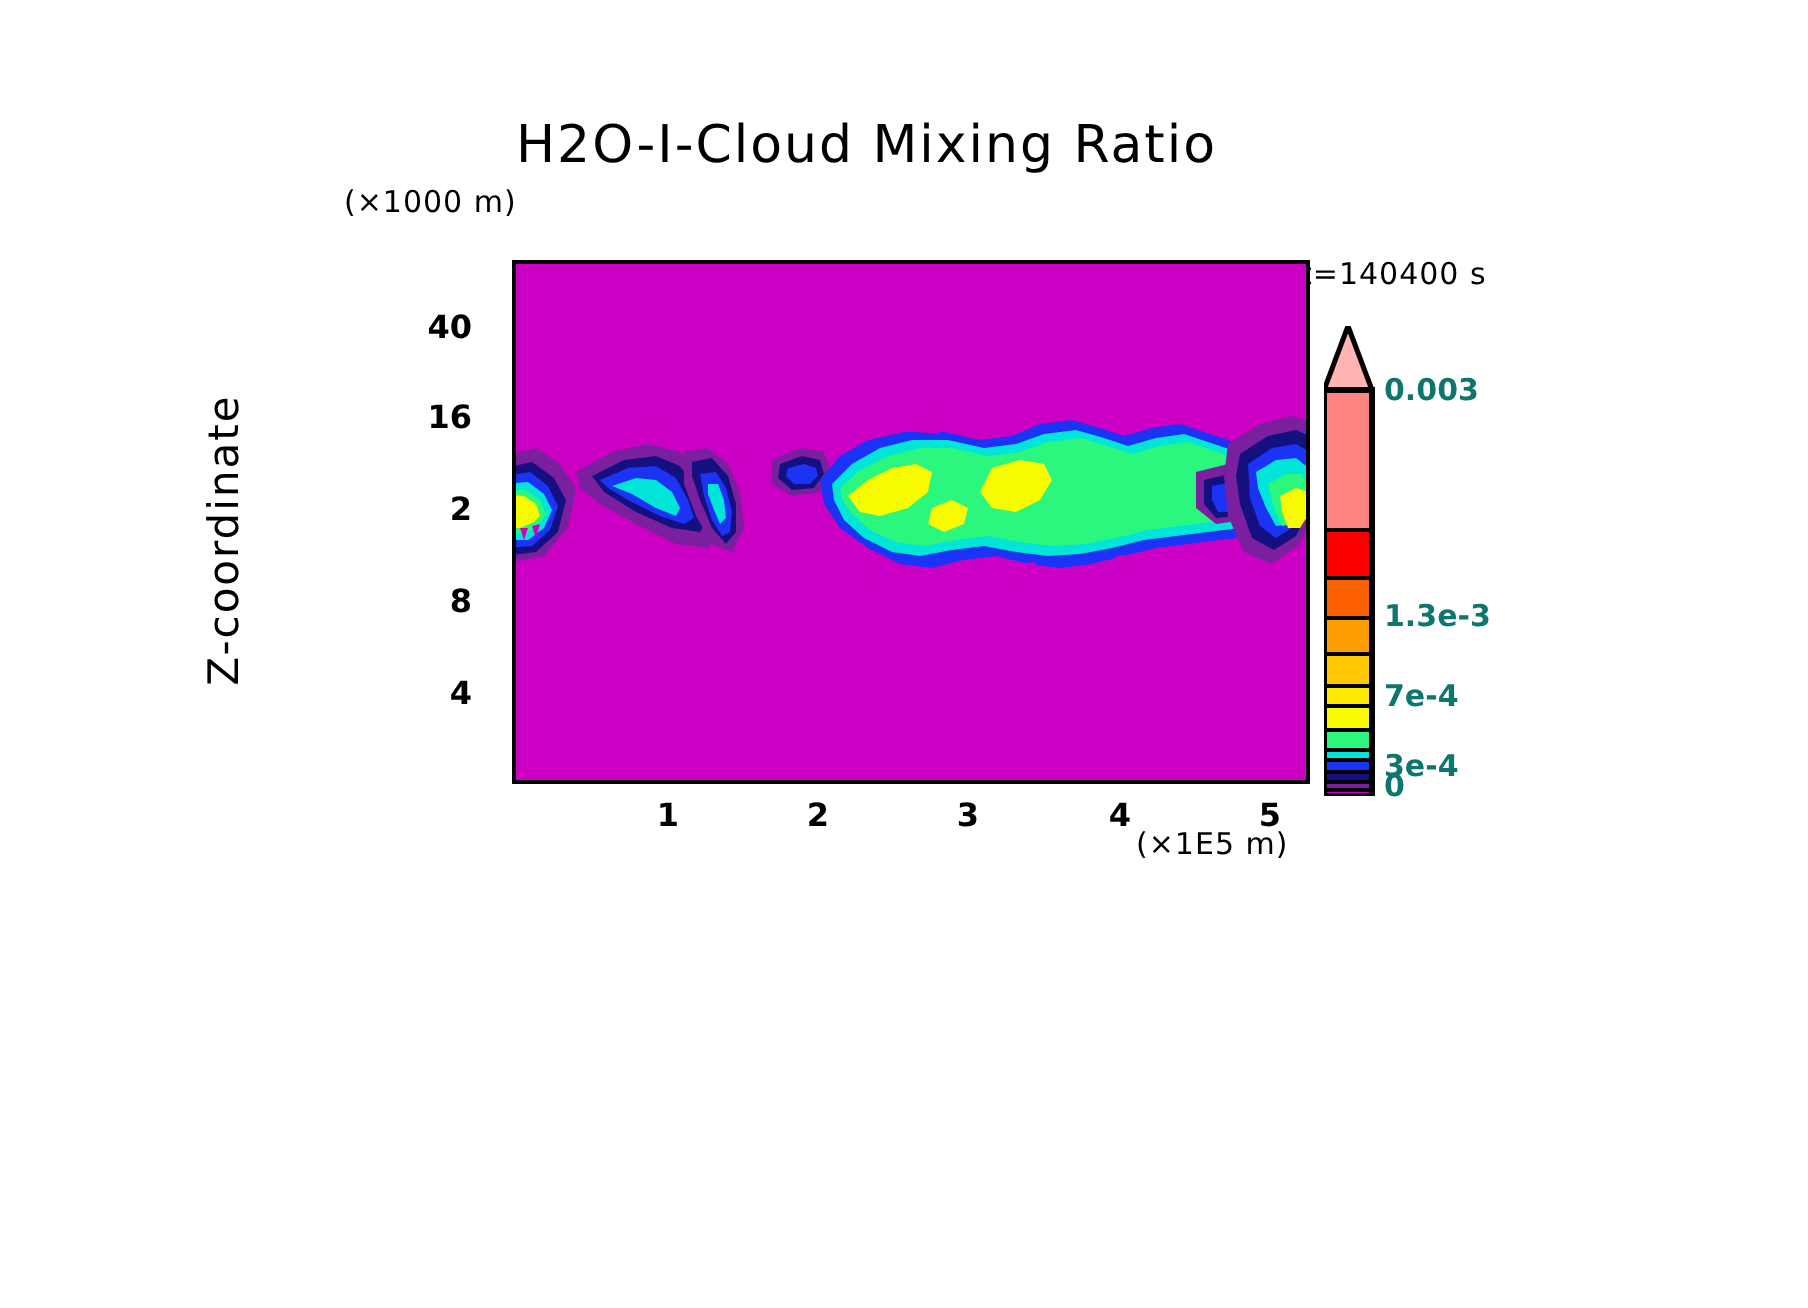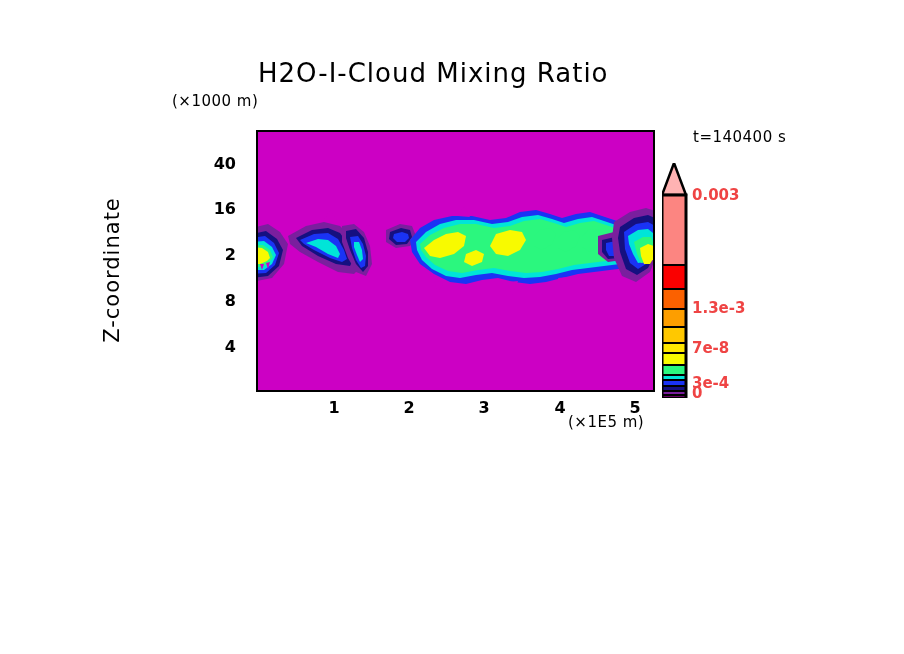--- a/index.html
+++ b/index.html
@@ -31,21 +31,21 @@
     left: 172px;
     top: 92px;
     font-size: 15px;
   }
   #x-unit-label {
     left: 568px;
     top: 413px;
     font-size: 15px;
   }
   #time-label {
-    left: 693px;
+    left: 650px;
     top: 128px;
     font-size: 15px;
   }
   #x-axis-title {
     left: 374px;
     top: 448px;
     font-size: 21px;
     letter-spacing: 1px;
   }
   #contour-interval {
@@ -74,21 +74,21 @@
   .ytick {
     width: 40px;
     text-align: right;
   }
   .xtick {
     width: 30px;
     text-align: center;
   }
   .cb-label {
     position: absolute;
-    color: #ef4444;
+    color: #0f766e;
     font-size: 15px;
     font-weight: bold;
     white-space: pre;
     left: 692px;
   }
   #plot-frame {
     position: absolute;
     left: 256px;
     top: 130px;
     width: 399px;
@@ -234,17 +234,17 @@
         <line x1="0" y1="223" x2="24" y2="223"></line>
         <line x1="0" y1="228" x2="24" y2="228"></line>
         <line x1="0" y1="232" x2="24" y2="232"></line>
       </g>
       <rect x="0" y="32" width="24" height="203" fill="none" stroke="#000" stroke-width="3"></rect>
     </svg>
   </div>
 
   <div class="cb-label" style="top:186px;">0.003</div>
   <div class="cb-label" style="top:299px;">1.3e-3</div>
-  <div class="cb-label" style="top:339px;">7e-8</div>
+  <div class="cb-label" style="top:339px;">7e-4</div>
   <div class="cb-label" style="top:374px;">3e-4</div>
   <div class="cb-label" style="top:384px;">0</div>
 
 </div>
 
 </body></html>

